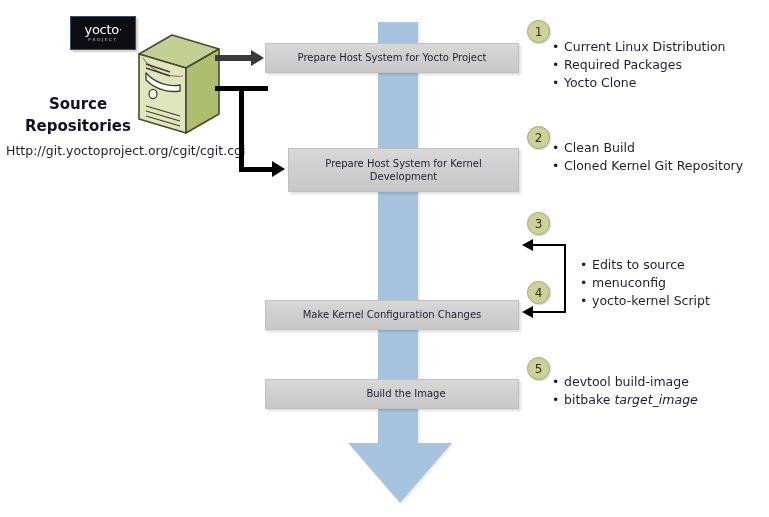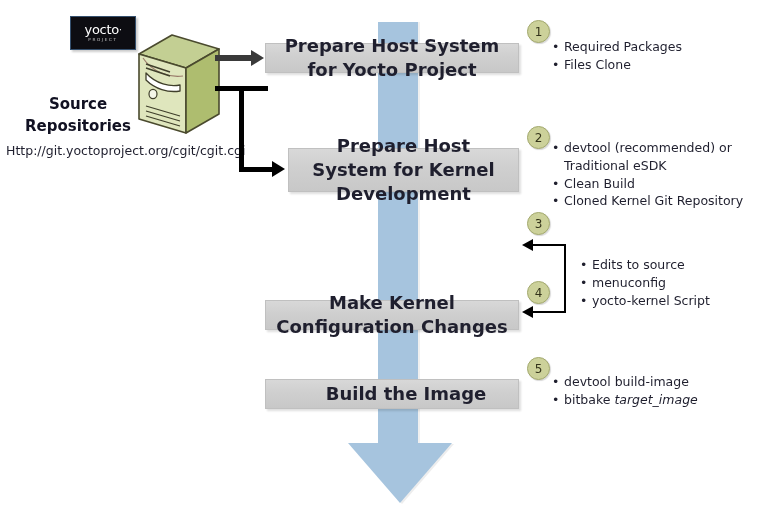--- a/index.html
+++ b/index.html
@@ -41,29 +41,28 @@
     filter: drop-shadow(2px 1px 0 rgba(0,0,0,0.07));
   }
 
   
   .step-box {
     position: absolute;
     background: linear-gradient(to bottom, #d8d8d8 0%, #cfcfcf 45%, #c8c8c8 100%);
     border: 1px solid #c0c0c0;
     box-shadow: 2px 2px 2px rgba(0,0,0,0.13);
     color: #1f1f2e;
-    font-size: 18px;
+    font-size: 10px;
     display: flex;
     align-items: center;
     justify-content: center;
     text-align: center;
     line-height: 1.35;
     box-sizing: border-box;
     padding: 4px 8px;
-    font-weight: bold;
   }
 
   #box1 { left: 265px; top: 43px;  width: 254px; height: 30px; }
   #box2 { left: 288px; top: 148px; width: 231px; height: 44px; }
   #box3 { left: 236px; top: 231px; width: 283px; height: 30px; }
   #box4 { left: 265px; top: 300px; width: 254px; height: 30px; }
   #box5 { left: 265px; top: 379px; width: 254px; height: 30px; padding-left: 36px; }
 
   
   .step-num {
@@ -266,27 +265,26 @@
   <div class="arrow-left" style="left:522px; top:239px;"></div>
   <div class="arrow-left" style="left:522px; top:306px;"></div>
 
   <div class="step-num" id="num1">1</div>
   <div class="step-num" id="num2">2</div>
   <div class="step-num" id="num3">3</div>
   <div class="step-num" id="num4">4</div>
   <div class="step-num" id="num5">5</div>
 
   <ul class="note-list" id="notes1">
+    <li>Current Linux Distribution</li>
     <li>Required Packages</li>
-    <li>Files Clone</li>
+    <li>Yocto Clone</li>
   </ul>
 
   <ul class="note-list" id="notes2">
-    <li>devtool (recommended) or
-Traditional eSDK</li>
     <li>Clean Build</li>
     <li>Cloned Kernel Git Repository</li>
   </ul>
 
   <ul class="note-list" id="notes3">
     <li>Edits to source</li>
     <li>menuconfig</li>
     <li>yocto-kernel Script</li>
   </ul>
 

